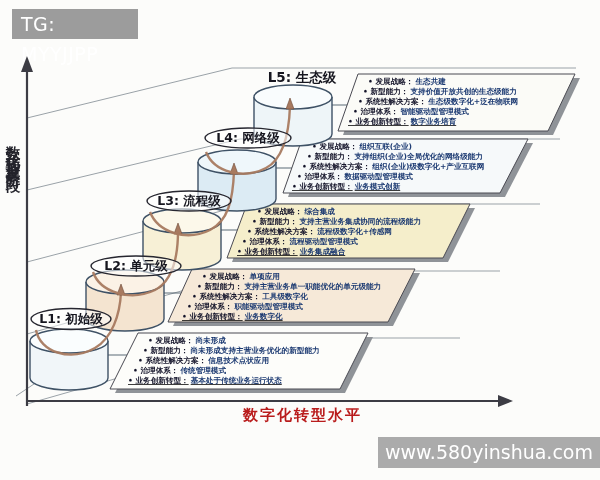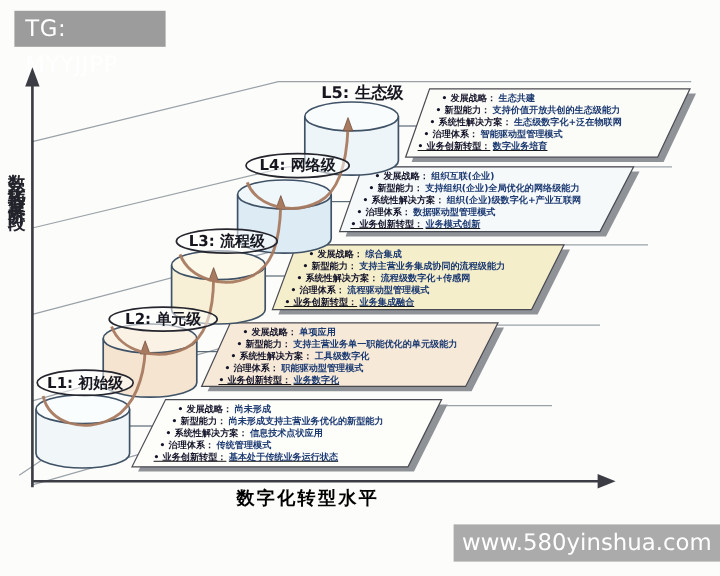--- a/index.html
+++ b/index.html
@@ -2,21 +2,21 @@
 <html><head>
 <meta charset="utf-8">
 <style>
   html,body{margin:0;padding:0;}
   body{width:600px;height:480px;background:#ffffff;font-family:"DejaVu Sans","Liberation Sans",sans-serif;position:relative;overflow:hidden;}
   .canvas{position:absolute;inset:0;background:#fcfcfa;}
   svg{position:absolute;left:0;top:0;}
   .tg-tag{position:absolute;left:12px;top:9px;width:126px;height:30px;background:#9c9c9c;color:#ffffff;font-size:19px;line-height:30px;padding-left:9px;box-sizing:border-box;letter-spacing:.5px;}
   .watermark{position:absolute;left:378px;top:437px;width:222px;height:31px;background:#ababab;color:#ffffff;font-size:19px;line-height:31px;text-align:center;}
   .ylabel{position:absolute;left:3px;top:134px;writing-mode:vertical-lr;text-orientation:upright;font-size:14.5px;font-weight:bold;letter-spacing:4px;color:#23232b;}
-  .xlabel{position:absolute;left:197px;top:406px;width:165px;text-align:left;font-size:15px;font-weight:bold;color:#000000;letter-spacing:2px;}
+  .xlabel{position:absolute;left:197px;top:406px;width:165px;text-align:right;font-size:15px;font-weight:bold;color:#b91c1c;letter-spacing:2px;}
   .step{stroke:#9aa2a8;stroke-width:1;fill:none;}
   .conn{stroke:#5a6a76;stroke-width:1;}
   .boxsh{fill:#8f9398;}
   .box{stroke:#4a4a52;stroke-width:1;}
   .cyl{stroke:#3f5266;stroke-width:1.4;}
   .oval{fill:rgba(255,255,255,0.55);stroke:#26262f;stroke-width:1.4;}
   .lvl{font-size:12.5px;font-weight:bold;fill:#16161f;text-anchor:middle;}
   .lvl5{font-size:13.5px;font-weight:bold;fill:#16161f;text-anchor:middle;}
   .bt{font-size:7.6px;font-weight:bold;}
   .bt .bk{fill:#14142a;}

